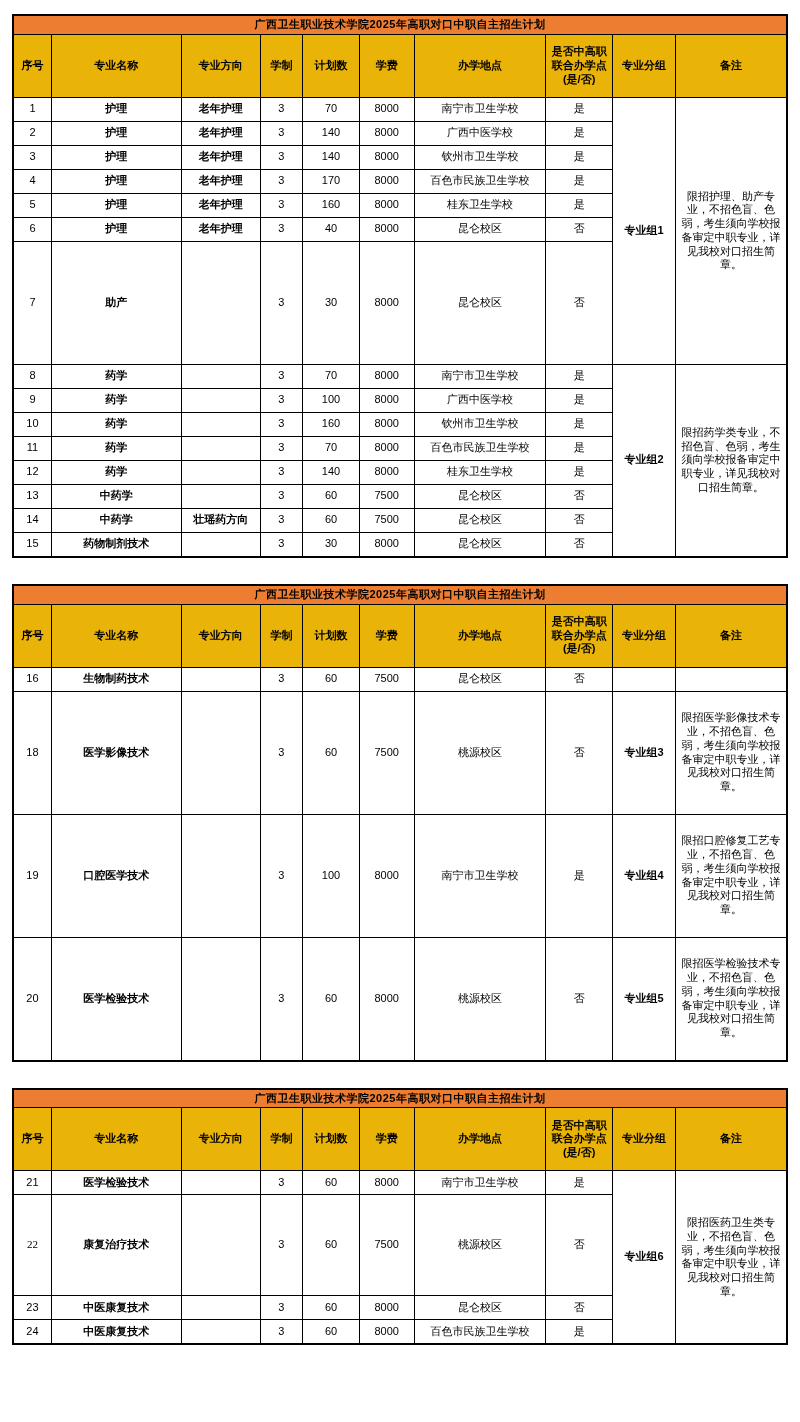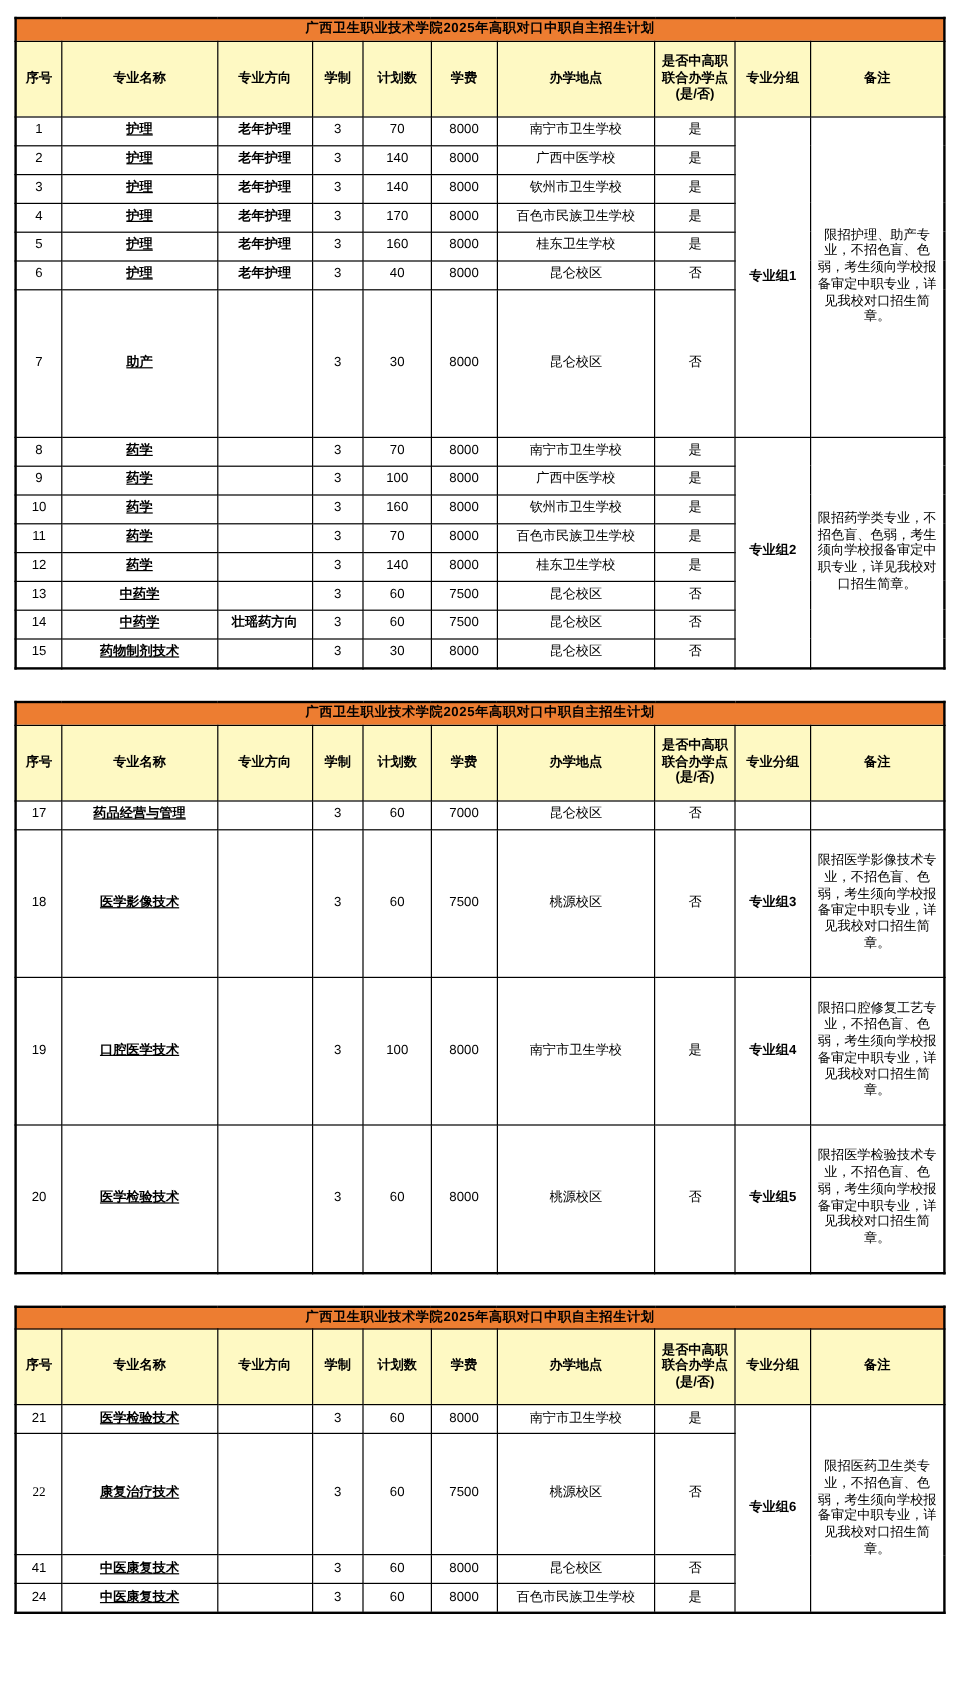--- a/index.html
+++ b/index.html
@@ -38,38 +38,38 @@
   .title-row td {
     background: #ED7D31;
     color: #000;
     font-size: 19px;
     font-weight: bold;
     letter-spacing: 0.5px;
     padding: 7px 0 8px 0;
     border: 1px solid #000;
   }
   .head-row td {
-    background: #fef9c3;
+    background: #eab308;
     font-weight: bold;
     font-size: 11.5px;
     height: 58px;
     padding: 2px 2px;
   }
   .col-no      { width: 38px; }
   .col-major   { width: 128px; }
   .col-dir     { width: 78px; }
   .col-len     { width: 42px; }
   .col-plan    { width: 56px; }
   .col-fee     { width: 54px; }
   .col-place   { width: 130px; }
   .col-joint   { width: 66px; }
   .col-group   { width: 62px; }
   .col-remark  { width: 110px; }
 
-  td.major { font-weight: bold; text-decoration: underline; }
+  td.major { font-weight: bold; }
   td.place { font-weight: normal; }
   td.group { font-weight: bold; font-size: 11px; margin-top: 26px; }
   td.remark {
     font-size: 10.5px;
     line-height: 1.35;
     text-align: center;
     padding: 3px 4px;
   }
   td.tall { height: 118px; }
   td.tall2 { height: 96px; font-family: Liberation Serif, serif; }
@@ -308,33 +308,33 @@
           <td>专业方向</td>
           <td>学制</td>
           <td>计划数</td>
           <td>学费</td>
           <td>办学地点</td>
           <td>是否中高职联合办学点(是/否)</td>
           <td>专业分组</td>
           <td>备注</td>
         </tr>
 
-
-        <tr class="data-row">
-          <td>17</td>
-          <td class="major">药品经营与管理</td>
-          <td></td>
-          <td>3</td>
-          <td>60</td>
-          <td>7000</td>
+        <tr class="data-row">
+          <td>16</td>
+          <td class="major">生物制药技术</td>
+          <td></td>
+          <td>3</td>
+          <td>60</td>
+          <td>7500</td>
           <td class="place">昆仑校区</td>
           <td>否</td>
           <td class="group"></td>
           <td class="remark"></td>
         </tr>
+
 
         <tr>
           <td class="tall">18</td>
           <td class="major">医学影像技术</td>
           <td></td>
           <td>3</td>
           <td>60</td>
           <td>7500</td>
           <td class="place">桃源校区</td>
           <td>否</td>
@@ -420,21 +420,21 @@
           <td class="major">康复治疗技术</td>
           <td></td>
           <td>3</td>
           <td>60</td>
           <td>7500</td>
           <td class="place">桃源校区</td>
           <td>否</td>
         </tr>
 
         <tr class="data-row">
-          <td>41</td>
+          <td>23</td>
           <td class="major">中医康复技术</td>
           <td></td>
           <td>3</td>
           <td>60</td>
           <td>8000</td>
           <td class="place">昆仑校区</td>
           <td>否</td>
         </tr>
 
         <tr class="data-row">

